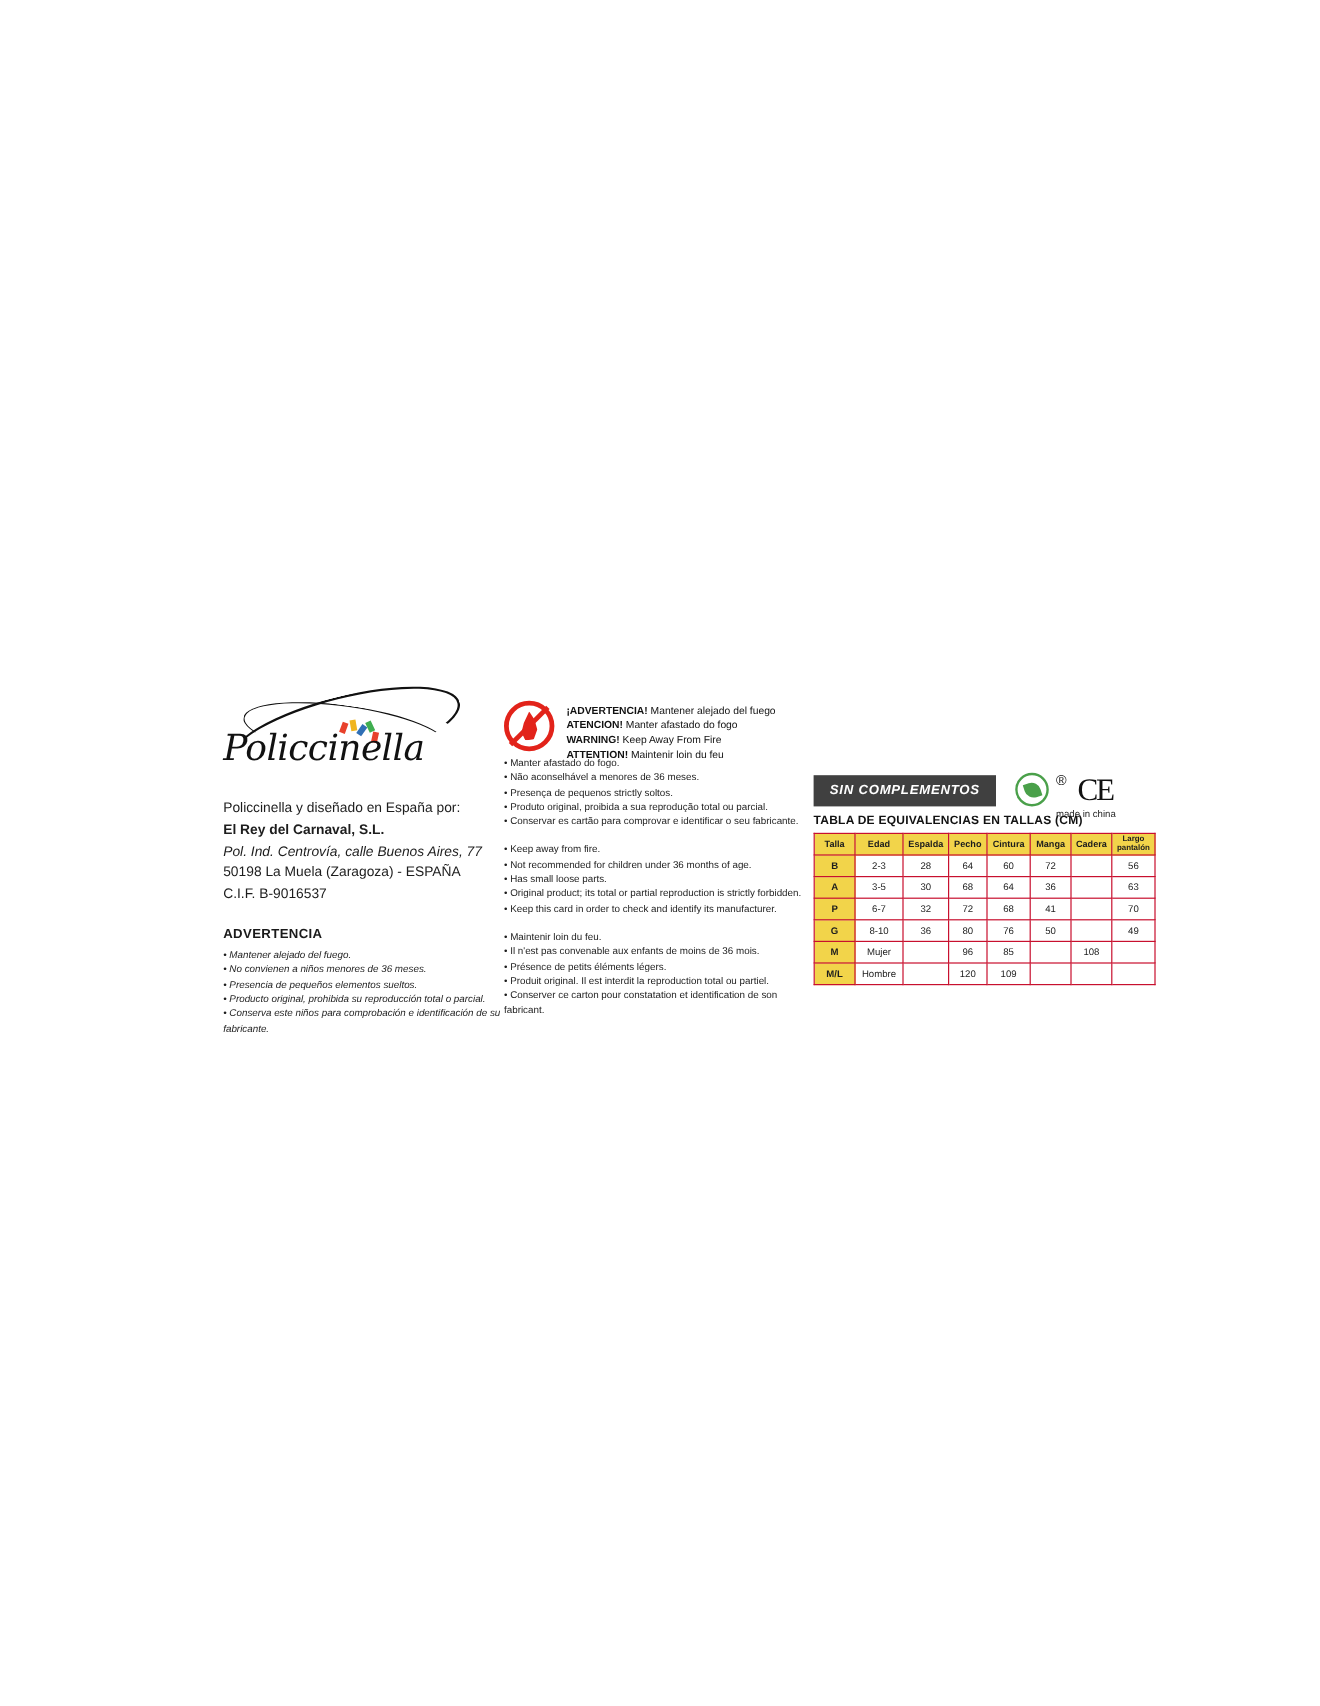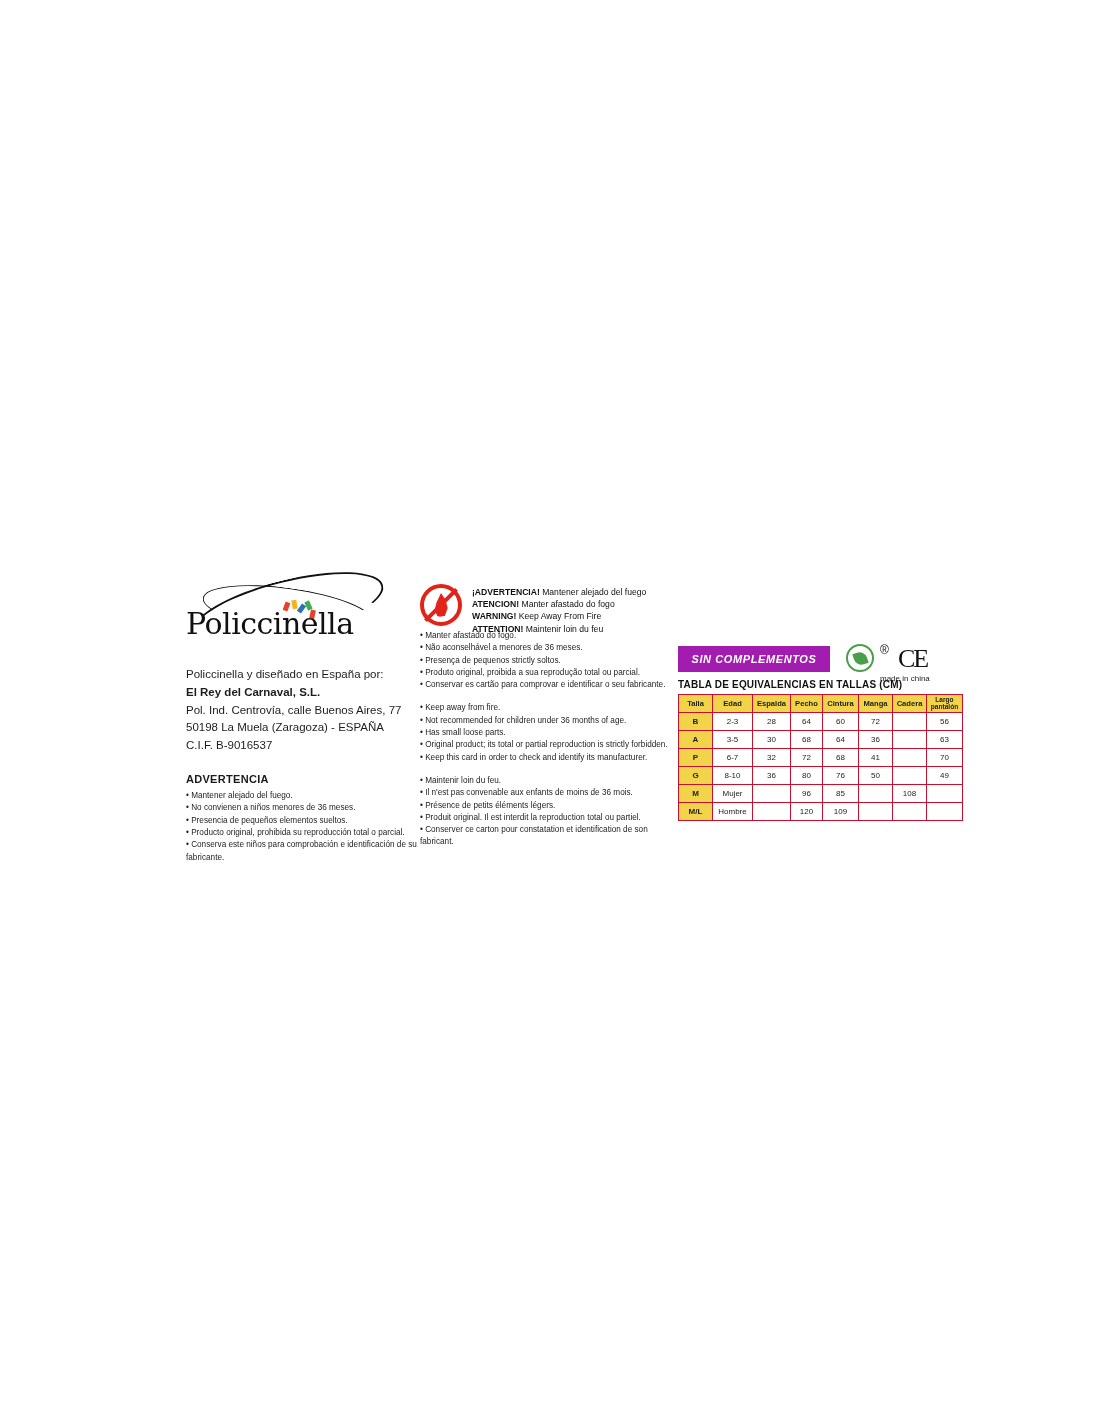--- a/index.html
+++ b/index.html
@@ -60,20 +60,21 @@
     border-bottom-color: transparent;
     border-right-color: transparent;
     transform: rotate(8deg);
     box-sizing: border-box;
   }
   .logo-text {
     position: absolute;
     left: 0px;
     top: 26px;
     font-family: "DejaVu Serif", serif;
+    font-style: italic;
     font-size: 30px;
     letter-spacing: -0.5px;
     color: #111;
     white-space: nowrap;
   }
   .logo-confetti {
     position: absolute;
     left: 96px;
     top: 20px;
     width: 34px;
@@ -91,35 +92,35 @@
   .cf.e { background: #e8412b; left: 28px; top: 10px; transform: rotate(12deg); }
 
   .dist-block {
     margin-top: 14px;
     font-size: 11.5px;
     line-height: 1.55;
     color: #1d1d1d;
   }
   .dist-block .line { white-space: nowrap; }
   .dist-block .bold { font-weight: bold; }
-  .dist-block .ital { }
+  .dist-block .ital { font-style: italic; }
 
   .adv-title {
     margin-top: 18px;
     font-size: 11px;
     font-weight: bold;
     letter-spacing: 0.3px;
   }
   .bullets {
     margin-top: 5px;
     font-size: 8.2px;
     line-height: 1.5;
     color: #1d1d1d;
   }
-  .bullets div { white-space: nowrap; }
+  .bullets div { white-space: nowrap; font-style: italic; }
   .bullets div.wrapok { white-space: normal; }
 
   
   .col-warn {
     position: absolute;
     left: 420px;
     top: 584px;
     width: 240px;
   }
   .warn-head {
@@ -184,21 +185,21 @@
   
   .col-table {
     position: absolute;
     left: 678px;
     top: 646px;
     width: 290px;
   }
   .sin-comp {
     width: 152px;
     height: 26px;
-    background: #a21caf;
+    background: #404040;
     color: #ffffff;
     font-size: 11px;
     font-weight: bold;
     letter-spacing: 0.6px;
     display: flex;
     align-items: center;
     justify-content: center;
     font-style: italic;
   }
   .badges {

